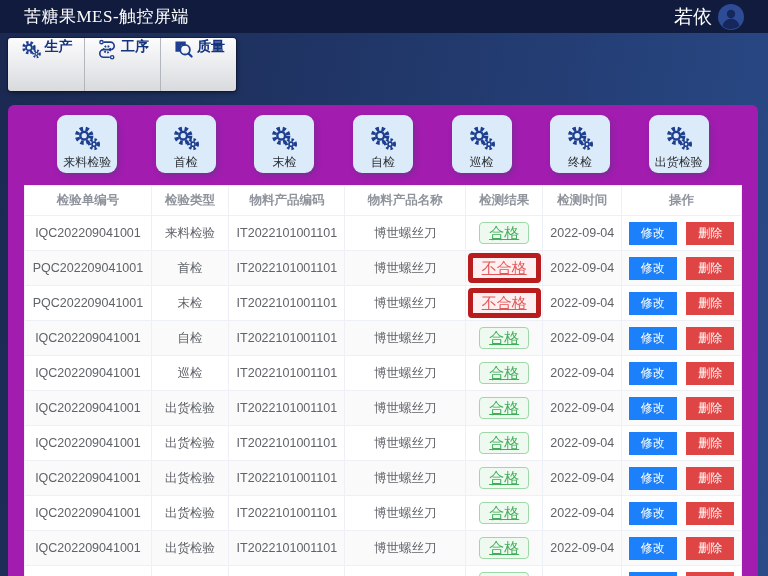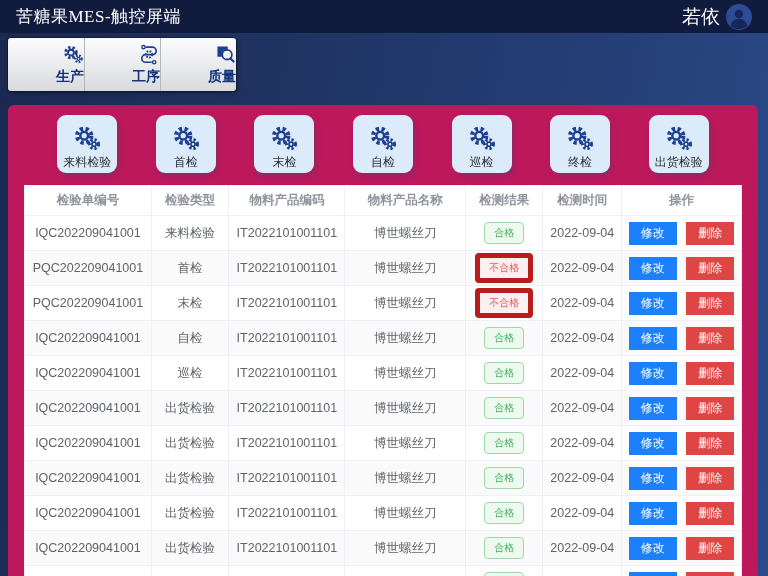--- a/index.html
+++ b/index.html
@@ -7,21 +7,21 @@
   body {
     font-family:"Liberation Sans","DejaVu Sans",sans-serif;
     background:linear-gradient(100deg,#1b2951 0%,#223a6e 55%,#2a4a88 100%);
     position:relative; color:#fff;
   }
 
   
   .topbar {
     position:absolute; top:0; left:0; right:0; height:33px;
     background:#101b3e; display:flex; align-items:center;
-    padding:0 16px; font-family:"Liberation Serif","DejaVu Serif",serif;
+    padding:0 24px; font-family:"Liberation Serif","DejaVu Serif",serif;
   }
   .topbar .app-title { font-size:17px; letter-spacing:.5px; }
   .topbar .station {
     position:absolute; left:0; right:0; text-align:center;
     font-size:17px; pointer-events:none;
   }
   .topbar .user-area {
     margin-left:auto; display:flex; align-items:center; gap:6px; z-index:2;
   }
   .topbar .user-name { font-size:19px; }
@@ -29,31 +29,31 @@
 
   
   .modules {
     position:absolute; top:38px; left:8px; display:flex;
     border-radius:3px; overflow:hidden;
     box-shadow:0 0 0 1px rgba(10,20,50,.55), 1px 2px 4px rgba(0,0,0,.4);
   }
   .module-btn {
     width:76px; height:53px; border:none; cursor:pointer;
     background:linear-gradient(180deg,#fcfcfd 0%,#e9eaec 55%,#d8dadd 100%);
-    display:flex; flex-direction:column; align-items:flex-end; justify-content:center;
+    display:flex; flex-direction:row; align-items:flex-start; justify-content:center;
     gap:3px; color:#16337e; font-weight:bold; font-size:14px;
     font-family:inherit;
   }
   .module-btn + .module-btn { border-left:1px solid #b2b6bd; }
   .module-btn svg { width:22px; height:22px; }
 
   
   .panel {
     position:absolute; top:105px; left:8px; right:10px; bottom:0;
-    background:#be185d; border-radius:6px 6px 0 0; padding:10px 16px 0;
+    background:#a21caf; border-radius:6px 6px 0 0; padding:10px 16px 0;
     overflow:hidden;
   }
 
   
   .tabs {
     display:flex; justify-content:space-around; align-items:flex-start;
     margin:0 14px 12px;
   }
   .tab-card {
     width:60px; height:58px; background:#dcebf9; border-radius:9px;
@@ -77,22 +77,23 @@
   }
   .data-table th {
     height:30px; color:#8f939c; font-size:12.5px; font-weight:600;
     background:#fff;
   }
   .data-table td { height:35px; color:#5f6368; font-size:12.5px; background:#fff; }
   .data-table tbody tr:nth-child(even) td { background:#fafafa; }
   .c-id { font-size:13px; color:#55585f; }
 
   .badge {
-    display:inline-block; padding:3px 9px; font-size:10px; border-radius:4px;
+    display:inline-block; padding:3px 9px; font-size:15px; border-radius:4px;
     line-height:14px;
+    text-decoration:underline;
   }
   .badge.pass { color:#42ae5b; background:#eef9ef; border:1px solid #9ed8a8; }
   .badge.fail { color:#e45656; background:#fef0f0; border:5px solid #b91c1c; }
 
   .btn {
     border:none; border-radius:0; color:#fff; font-size:12px;
     padding:5px 12px; cursor:pointer; margin:0 3px; font-family:inherit;
     line-height:13px;
   }
   .btn.edit { background:#1b80fa; }

